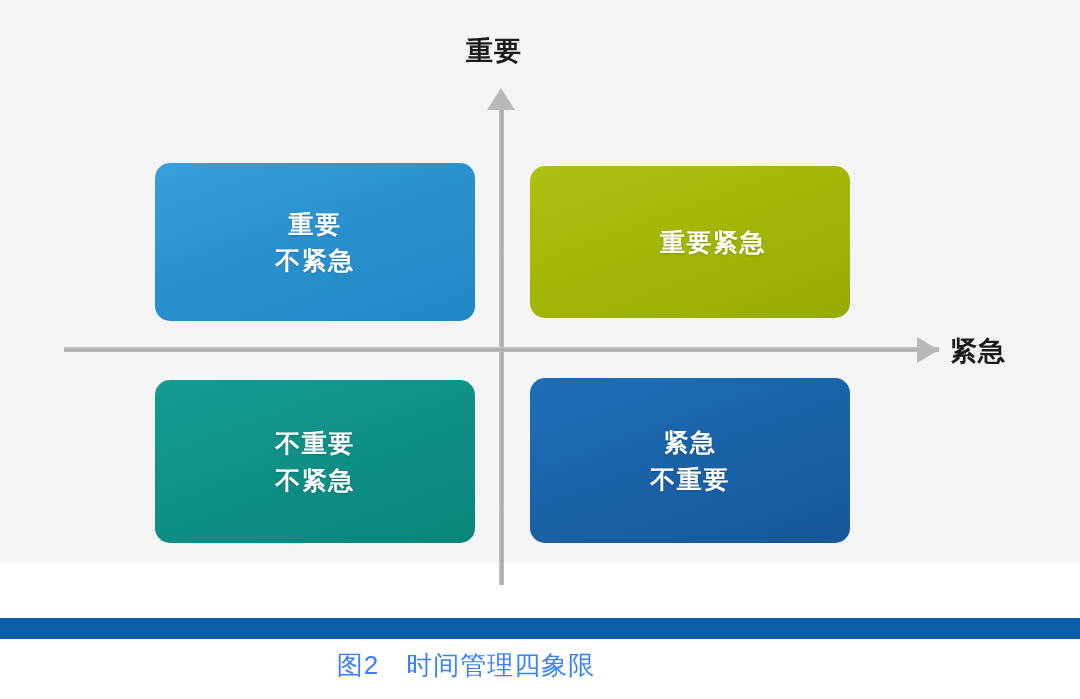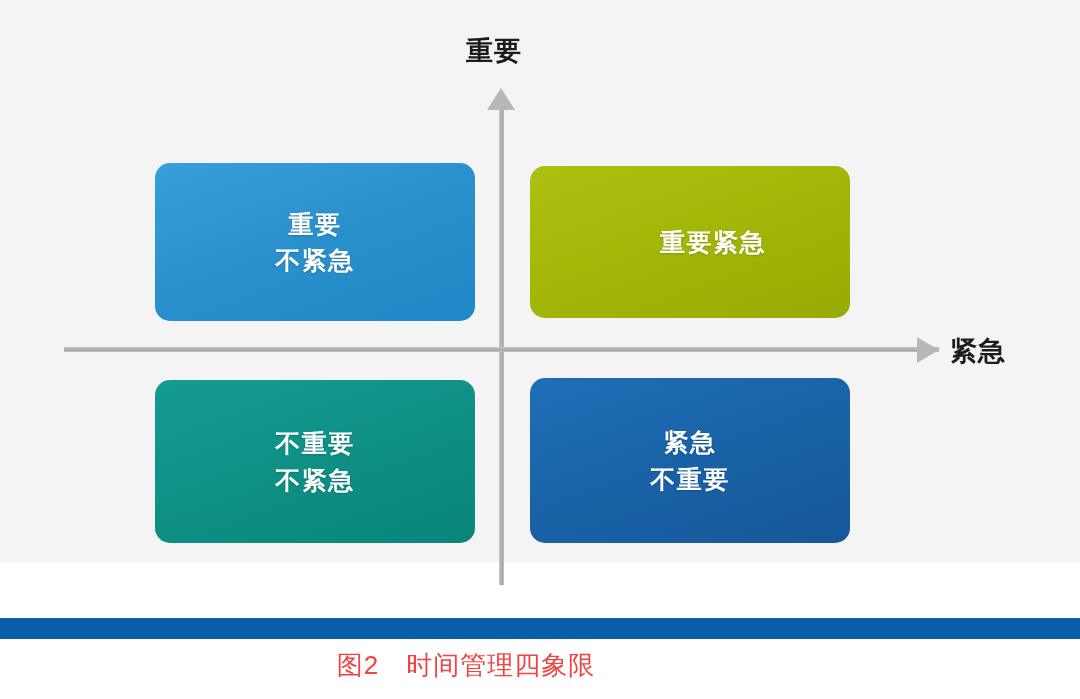--- a/index.html
+++ b/index.html
@@ -75,21 +75,21 @@
   }
   #quadrant-urgent-not-important::after{background:#134b80;}
   
   #divider-bar{
     position:absolute;left:0;top:618px;width:1080px;height:21px;
     background:#0b5ea8;
   }
   
   #figure-caption{
     position:absolute;left:0;top:648px;width:932px;
-    text-align:center;font-size:26px;color:#ef4444;
+    text-align:center;font-size:26px;color:#3b82f6;
     letter-spacing:1px;white-space:pre;
   }
 </style>
 </head>
 <body>
 
 <div id="diagram-canvas">
 
   <div class="axis-line" id="axis-vertical-line"></div>
   <div id="axis-vertical-arrow"></div>

